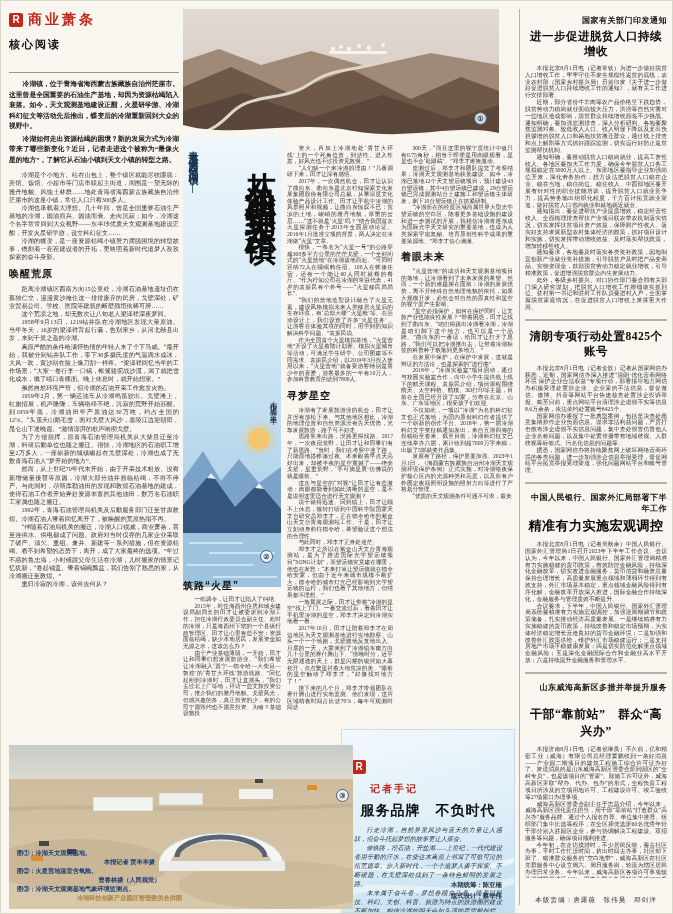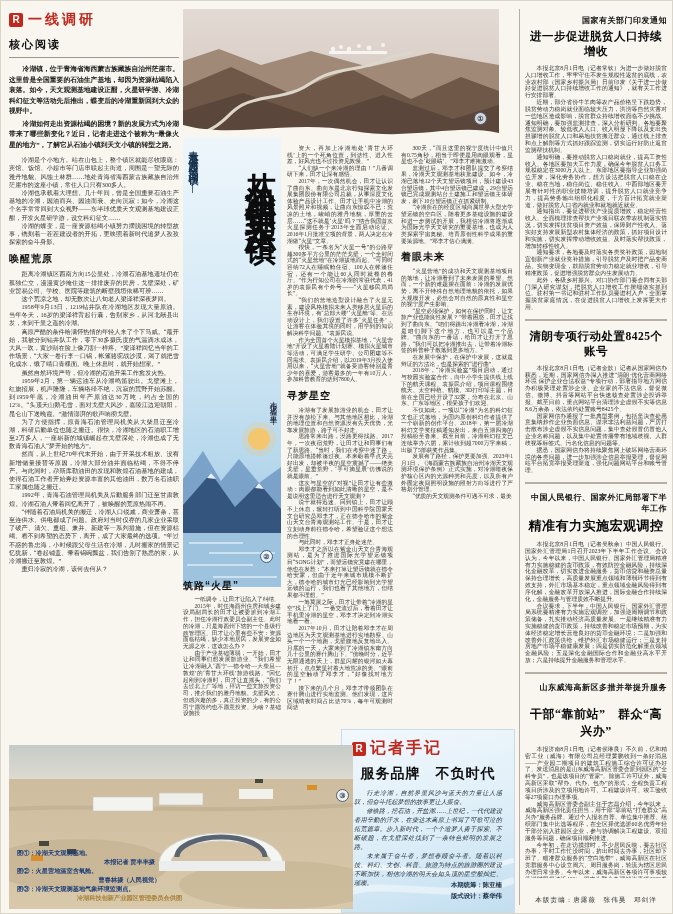--- a/index.html
+++ b/index.html
@@ -4,21 +4,21 @@
 <style>
   html,body{margin:0;padding:0;}
   body{width:673px;height:914px;position:relative;background:#f8f6ef;font-family:"Liberation Serif",serif;color:#2b2b2b;overflow:hidden;}
   .page{position:absolute;inset:0;border:1px solid #d9d5c9;}
 
   
   .colA{position:absolute;left:8px;top:10px;width:170px;height:730px;overflow:hidden;}
   .tagline{display:flex;align-items:center;gap:5px;margin-bottom:8px;}
   .rlogo{display:inline-block;width:14px;height:14px;background:#c0281e;color:#fff;font:bold 10px/14px "Liberation Sans",sans-serif;text-align:center;border-radius:2px;}
   .tagline .tagtxt{color:#c0281e;font-weight:bold;font-size:14px;letter-spacing:3px;font-family:"Liberation Sans",sans-serif;}
-  .core-title{font-weight:bold;font-size:11px;letter-spacing:2px;margin:2px 0 5px;color:#111;}
+  .core-title{font-weight:bold;font-size:11px;letter-spacing:2px;margin:2px 0 20px;color:#111;}
   .core-rule{height:1px;background:#9a968a;margin-bottom:6px;}
   .core-body p{margin:0 0 2px;text-indent:2em;font-size:6.8px;line-height:1.55;font-weight:bold;color:#1c1c1c;text-align:justify;}
   .body-text p{margin:0;text-indent:2em;font-size:6.2px;line-height:1.32;text-align:justify;color:#333;}
   .sec-head{margin:6px 0 4px;text-align:left;font-size:10px;font-weight:bold;color:#111;font-family:"Liberation Sans",sans-serif;letter-spacing:1px;}
 
   
   .photo1{position:absolute;left:182px;top:8px;width:316px;height:130px;}
   .photo1 svg{display:block;}
   .badge{position:absolute;width:11px;height:11px;border-radius:50%;background:rgba(255,255,255,.78);border:0.5px solid #46607a;color:#24415e;font:bold 7px/11px "Liberation Sans",sans-serif;text-align:center;}
 
@@ -36,21 +36,21 @@
 
   .colC{position:absolute;left:286px;top:144px;width:106px;height:582px;overflow:hidden;}
   .colC .body-text p{font-size:5.7px;line-height:1.16;}
   .colD{position:absolute;left:400px;top:144px;width:112px;height:578px;overflow:hidden;}
   .colD .body-text p{font-size:5.7px;line-height:1.16;}
 
   
   .notebox{position:absolute;left:340px;top:728px;width:172px;height:182px;background:linear-gradient(165deg,#f2f8fc 0%,#ddeef8 55%,#c2def0 100%);border:0.5px solid #c9dcea;overflow:hidden;}
   .notebox .waves{position:absolute;left:0;bottom:0;}
   .nb-head{display:flex;align-items:center;gap:4px;margin:8px 0 2px 10px;position:relative;}
-  .nb-head .tagtxt{color:#c0281e;font-weight:bold;font-size:16px;letter-spacing:2px;font-family:"Liberation Sans",sans-serif;}
+  .nb-head .tagtxt{color:#c0281e;font-weight:bold;font-size:10px;letter-spacing:2px;font-family:"Liberation Sans",sans-serif;margin-top:44px;}
   .nb-title{text-align:center;font-size:14px;font-weight:bold;color:#101010;margin:6px 0 6px;letter-spacing:1px;position:relative;}
   .nb-body{position:relative;padding:0 12px;}
   .nb-body p{margin:0;text-indent:2em;font-size:6.2px;line-height:1.45;font-style:italic;color:#27323c;text-align:justify;}
   .nb-credits{position:absolute;right:12px;bottom:10px;text-align:right;font-size:6.4px;line-height:1.7;color:#1d2f44;font-weight:bold;}
 
   
   .photo3{position:absolute;left:8px;top:744px;width:344px;height:164px;}
   .captions{position:absolute;left:8px;bottom:6px;width:225px;}
   .captions p{margin:0;font-size:6.2px;line-height:1.45;font-weight:bold;color:#1d3e78;}
   .captions p.cap-credit{text-align:center;}
@@ -72,21 +72,21 @@
   .rail-footer{position:absolute;left:0;right:0;bottom:10px;text-align:center;font-size:6.6px;color:#333;letter-spacing:1px;}
 </style>
 </head>
 <body>
 
 <div class="page">
 
   <section class="colA">
     <div class="tagline">
       <span class="rlogo">R</span>
-      <span class="tagtxt">一线调研</span>
+      <span class="tagtxt">商业萧条</span>
     </div>
     <div class="core">
       <div class="core-title">核心阅读</div>
       <div class="core-rule"></div>
       <div class="core-body">
           <p>冷湖镇，位于青海省海西蒙古族藏族自治州茫崖市。这里曾是全国重要的石油生产基地，却因为资源枯竭陷入衰落。如今，天文观测基地建设正酣，火星研学游、冷湖科幻征文等活动先后推出，蝶变后的冷湖重新回到大众的视野中。</p>
           <p>冷湖如何走出资源枯竭的困境？新的发展方式为冷湖带来了哪些新变化？近日，记者走进这个被称为“最像火星的地方”，了解它从石油小镇到天文小镇的转型之路。</p>
         </div>
     </div>
     <div class="body-text" style="margin-top:6px;">

